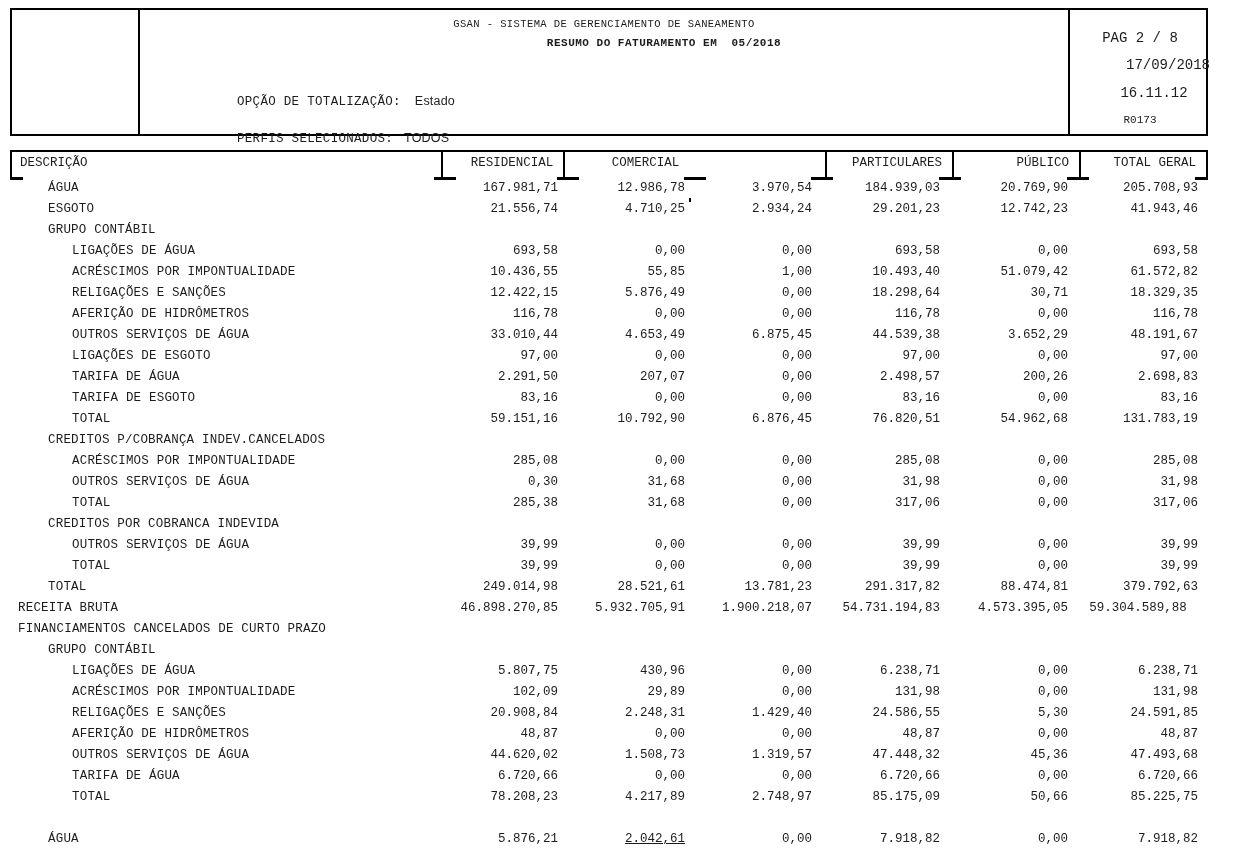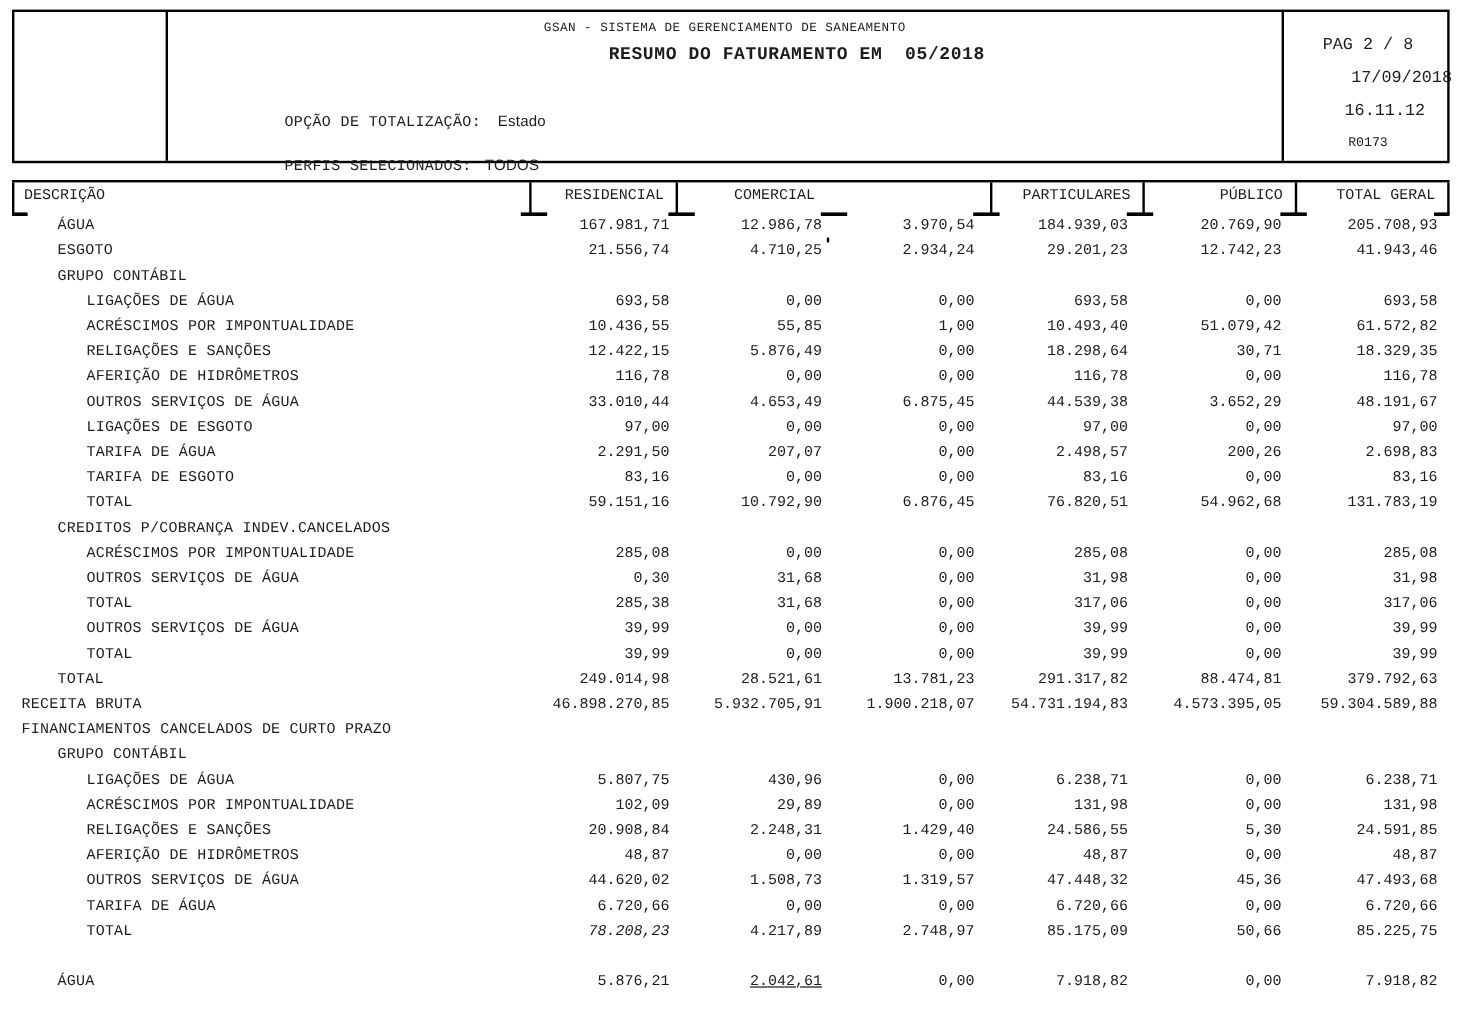--- a/index.html
+++ b/index.html
@@ -20,21 +20,21 @@
   .hb-div-left  { left:126px; }
   .hb-div-right { left:1056px; }
 
   .header-mid { position:absolute; left:128px; top:0; width:928px; height:100%; }
   .sys-title {
     position:absolute; top:8px; left:0; width:100%; text-align:center;
     font-size:10.5px; letter-spacing:0.4px; white-space:pre;
   }
   .report-title {
     position:absolute; top:27px; left:60px; width:100%; text-align:center;
-    font-size:15px; font-weight:bold; letter-spacing:0.5px; white-space:pre;
+    font-size:11px; font-weight:bold; letter-spacing:0.5px; white-space:pre;
   }
   .opt-row { position:absolute; left:37px; font-size:12.5px; white-space:pre; }
   .opt-row .lbl { letter-spacing:0.3px; }
   .opt-row .val {
     font-family:"Liberation Sans","DejaVu Sans",sans-serif;
     font-size:12.5px; letter-spacing:0.2px;
   }
   .opt-1 { top:70px; }
   .opt-2 { top:107px; }
   .opt-1 .val { margin-left:14px; }
@@ -254,20 +254,29 @@
         <div class="trow">
           <div class="tcell lbl ind-2" style="width: 435px;">TOTAL</div>
           <div class="tcell num" style="width: 123px;">285,38</div>
           <div class="tcell num" style="width: 127px;">31,68</div>
           <div class="tcell num" style="width: 127px;">0,00</div>
           <div class="tcell num" style="width: 128px;">317,06</div>
           <div class="tcell num" style="width: 128px;">0,00</div>
           <div class="tcell num" style="width: 130px;">317,06</div>
         </div>
         <div class="trow">
+          <div class="tcell lbl ind-1" style="width: 435px;">CREDITOS POR COBRANCA INDEVIDA</div>
+          <div class="tcell num" style="width: 123px;"></div>
+          <div class="tcell num" style="width: 127px;"></div>
+          <div class="tcell num" style="width: 127px;"></div>
+          <div class="tcell num" style="width: 128px;"></div>
+          <div class="tcell num" style="width: 128px;"></div>
+          <div class="tcell num" style="width: 130px;"></div>
+        </div>
+        <div class="trow">
           <div class="tcell lbl ind-2" style="width: 435px;">OUTROS SERVIÇOS DE ÁGUA</div>
           <div class="tcell num" style="width: 123px;">39,99</div>
           <div class="tcell num" style="width: 127px;">0,00</div>
           <div class="tcell num" style="width: 127px;">0,00</div>
           <div class="tcell num" style="width: 128px;">39,99</div>
           <div class="tcell num" style="width: 128px;">0,00</div>
           <div class="tcell num" style="width: 130px;">39,99</div>
         </div>
         <div class="trow">
           <div class="tcell lbl ind-2" style="width: 435px;">TOTAL</div>
@@ -287,21 +296,21 @@
           <div class="tcell num" style="width: 128px;">88.474,81</div>
           <div class="tcell num" style="width: 130px;">379.792,63</div>
         </div>
         <div class="trow">
           <div class="tcell lbl ind-0" style="width: 435px;">RECEITA BRUTA</div>
           <div class="tcell num" style="width: 123px;">46.898.270,85</div>
           <div class="tcell num" style="width: 127px;">5.932.705,91</div>
           <div class="tcell num" style="width: 127px;">1.900.218,07</div>
           <div class="tcell num" style="width: 128px;">54.731.194,83</div>
           <div class="tcell num" style="width: 128px;">4.573.395,05</div>
-          <div class="tcell num" style="width: 130px;">59.304.589,88</div>
+          <div class="tcell num" style="width: 130px; text-align: center;">59.304.589,88</div>
         </div>
         <div class="trow">
           <div class="tcell lbl ind-0" style="width: 435px;">FINANCIAMENTOS CANCELADOS DE CURTO PRAZO</div>
           <div class="tcell num" style="width: 123px;"></div>
           <div class="tcell num" style="width: 127px;"></div>
           <div class="tcell num" style="width: 127px;"></div>
           <div class="tcell num" style="width: 128px;"></div>
           <div class="tcell num" style="width: 128px;"></div>
           <div class="tcell num" style="width: 130px;"></div>
         </div>
@@ -363,21 +372,21 @@
           <div class="tcell lbl ind-2" style="width: 435px;">TARIFA DE ÁGUA</div>
           <div class="tcell num" style="width: 123px;">6.720,66</div>
           <div class="tcell num" style="width: 127px;">0,00</div>
           <div class="tcell num" style="width: 127px;">0,00</div>
           <div class="tcell num" style="width: 128px;">6.720,66</div>
           <div class="tcell num" style="width: 128px;">0,00</div>
           <div class="tcell num" style="width: 130px;">6.720,66</div>
         </div>
         <div class="trow">
           <div class="tcell lbl ind-2" style="width: 435px;">TOTAL</div>
-          <div class="tcell num" style="width: 123px; font-style: italic;">78.208,23</div>
+          <div class="tcell num" style="width: 123px;">78.208,23</div>
           <div class="tcell num" style="width: 127px;">4.217,89</div>
           <div class="tcell num" style="width: 127px;">2.748,97</div>
           <div class="tcell num" style="width: 128px;">85.175,09</div>
           <div class="tcell num" style="width: 128px;">50,66</div>
           <div class="tcell num" style="width: 130px;">85.225,75</div>
         </div>
         <div class="trow">
           <div class="tcell num" style="width: 123px;"></div>
           <div class="tcell num" style="width: 127px;"></div>
           <div class="tcell num" style="width: 127px;"></div>

